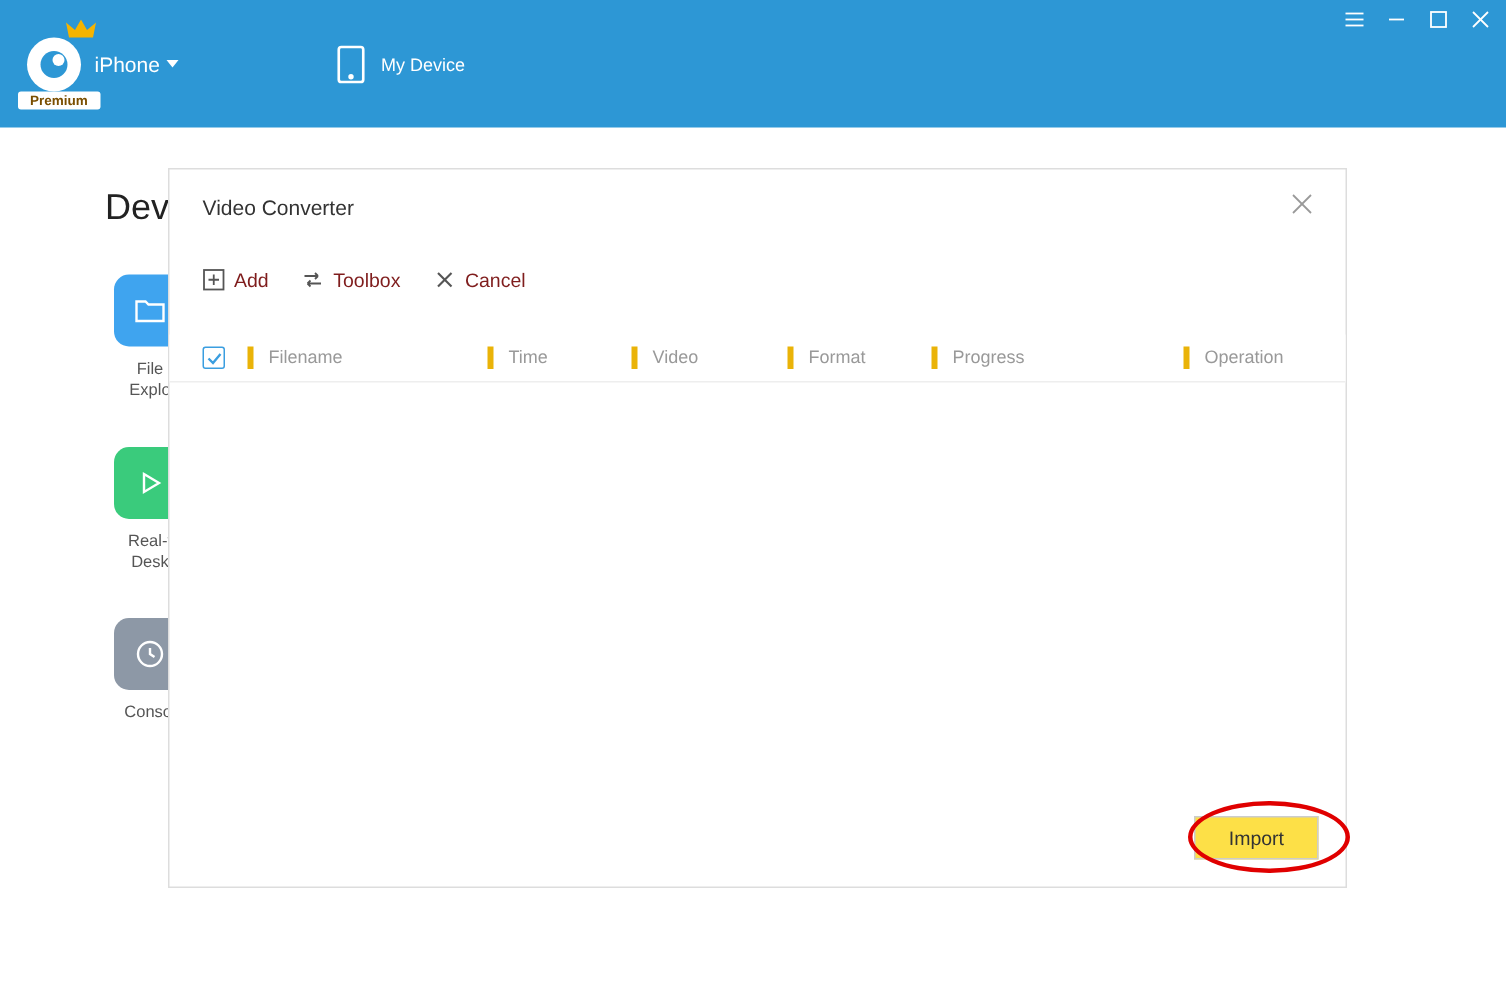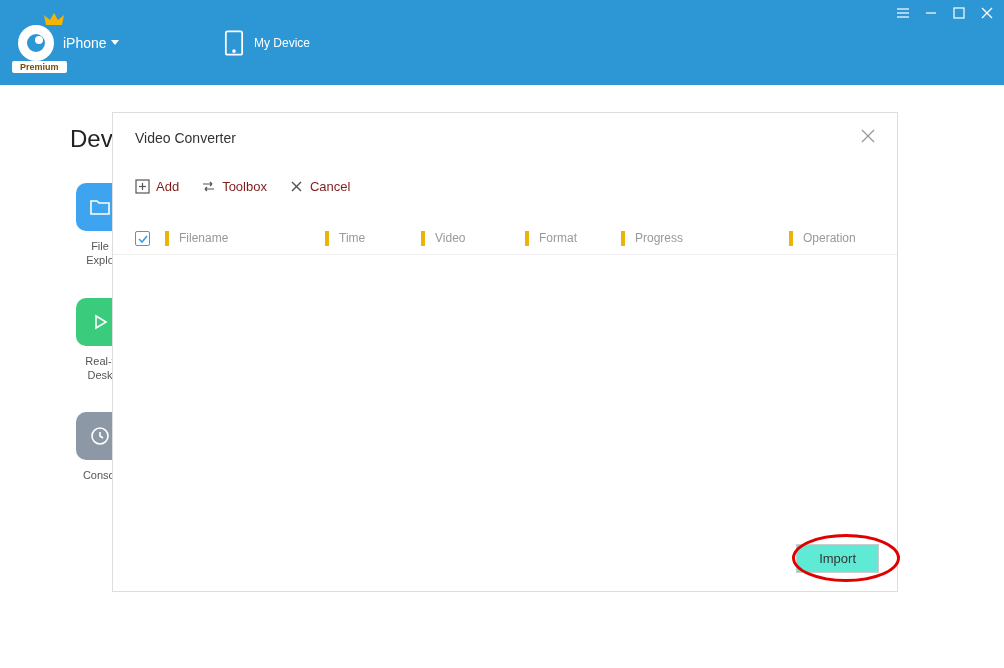--- a/index.html
+++ b/index.html
@@ -60,21 +60,21 @@
 
 .table-row { display: flex; background: #eaf4fc; font-size: 12px; color: #333; padding: 10px 22px; align-items: center; }
 .table-row > div { padding-left: 10px; }
 .table-row .col-chk { padding-left: 0; }
 .locate-link { color: #3a9ee0; cursor: pointer; }
 
 .chk { width: 15px; height: 15px; border: 1.5px solid #3a9ee0; border-radius: 2px; display: inline-flex; align-items: center; justify-content: center; cursor: pointer; }
 .chk svg { width: 10px; height: 10px; }
 
 .dialog-footer { margin-top: auto; padding: 18px; display: flex; justify-content: flex-end; }
-.import-btn { border: 1px solid #ccc; background: #5eead4; padding: 6px 22px; font-size: 13px; color: #333; cursor: pointer; }
+.import-btn { border: 1px solid #ccc; background: #fde047; padding: 6px 22px; font-size: 13px; color: #333; cursor: pointer; }
 
 
 .highlight-ellipse { position: absolute; border: 3px solid #e00000; border-radius: 50%; width: 108px; height: 48px; pointer-events: none; }
 </style>
 </head>
 <body>
 
 <div class="header">
   <div class="brand">
     <div class="logo-wrap">

